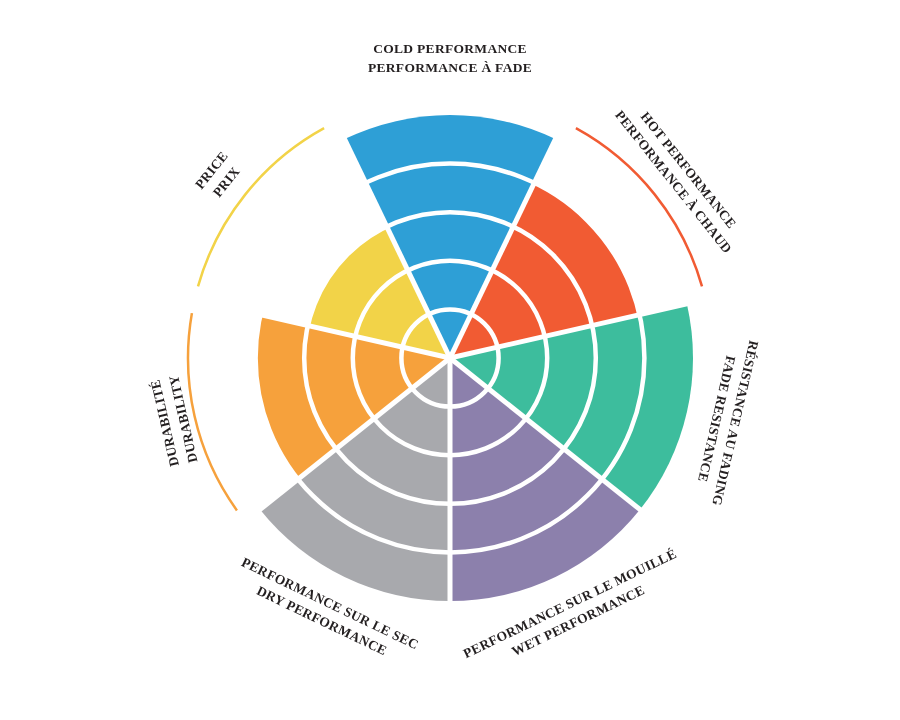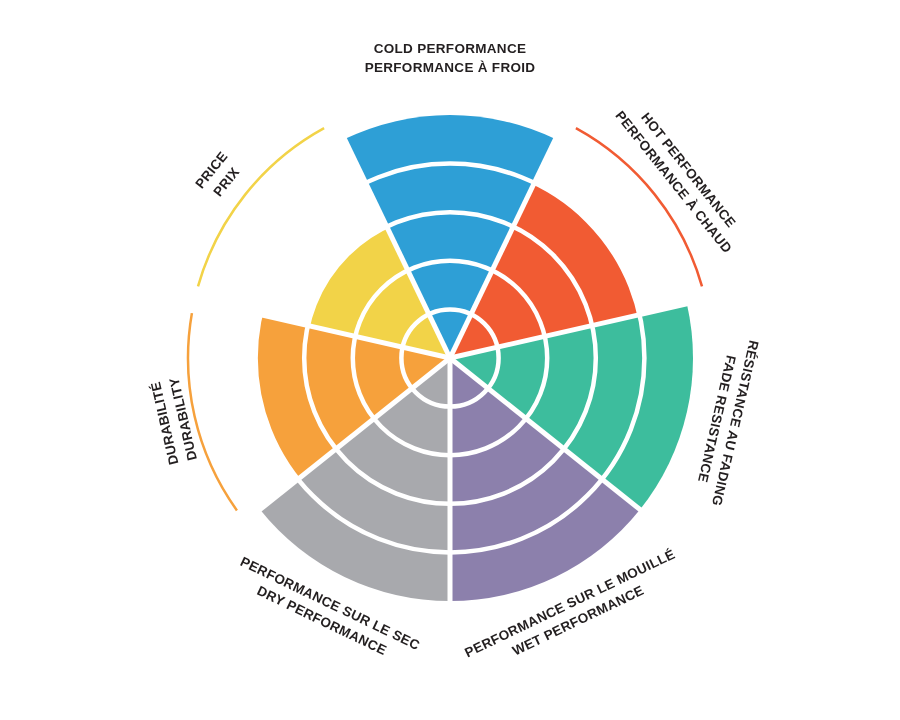--- a/index.html
+++ b/index.html
@@ -1,21 +1,21 @@
 <!DOCTYPE html>
 <html><head>
 <meta charset="utf-8">
 <style>
   html,body{margin:0;padding:0;background:#ffffff;}
   #canvas{
     position:relative;
     width:821px;height:720px;
     background:#ffffff;
     overflow:hidden;
-    font-family:Liberation Sans, sans-serif;
+    font-family:Liberation Serif, serif;
   }
   #wheel-svg{position:absolute;left:0;top:0;}
   .seg-label{
     position:absolute;
     text-align:center;
     white-space:nowrap;
     color:#231f20;
     font-weight:700;
     font-size:13.5px;
     letter-spacing:.3px;
@@ -55,21 +55,21 @@
       <line x1="450" y1="358" x2="450.0" y2="610.0" stroke="#ffffff" stroke-width="5"></line>
       <line x1="450" y1="358" x2="253.0" y2="515.1" stroke="#ffffff" stroke-width="5"></line>
       <line x1="450" y1="358" x2="204.3" y2="301.9" stroke="#ffffff" stroke-width="5"></line>
       <path d="M 575.9 128.2 A 262 262 0 0 1 702.0 286.4" fill="none" stroke="#F15B33" stroke-width="2.5"></path>
       <path d="M 236.9 510.4 A 262 262 0 0 1 191.9 313.1" fill="none" stroke="#F6A13C" stroke-width="2.5"></path>
       <path d="M 198.0 286.4 A 262 262 0 0 1 324.1 128.2" fill="none" stroke="#F2D348" stroke-width="2.5"></path>
     </svg>
 
   <div class="seg-label lbl-cold">
     <span>COLD PERFORMANCE</span>
-    <span>PERFORMANCE À FROID</span>
+    <span>PERFORMANCE À FADE</span>
   </div>
 
   <div class="seg-label lbl-hot">
     <span>HOT PERFORMANCE</span>
     <span>PERFORMANCE À CHAUD</span>
   </div>
 
   <div class="seg-label lbl-fade">
     <span>RÉSISTANCE AU FADING</span>
     <span>FADE RESISTANCE</span>

